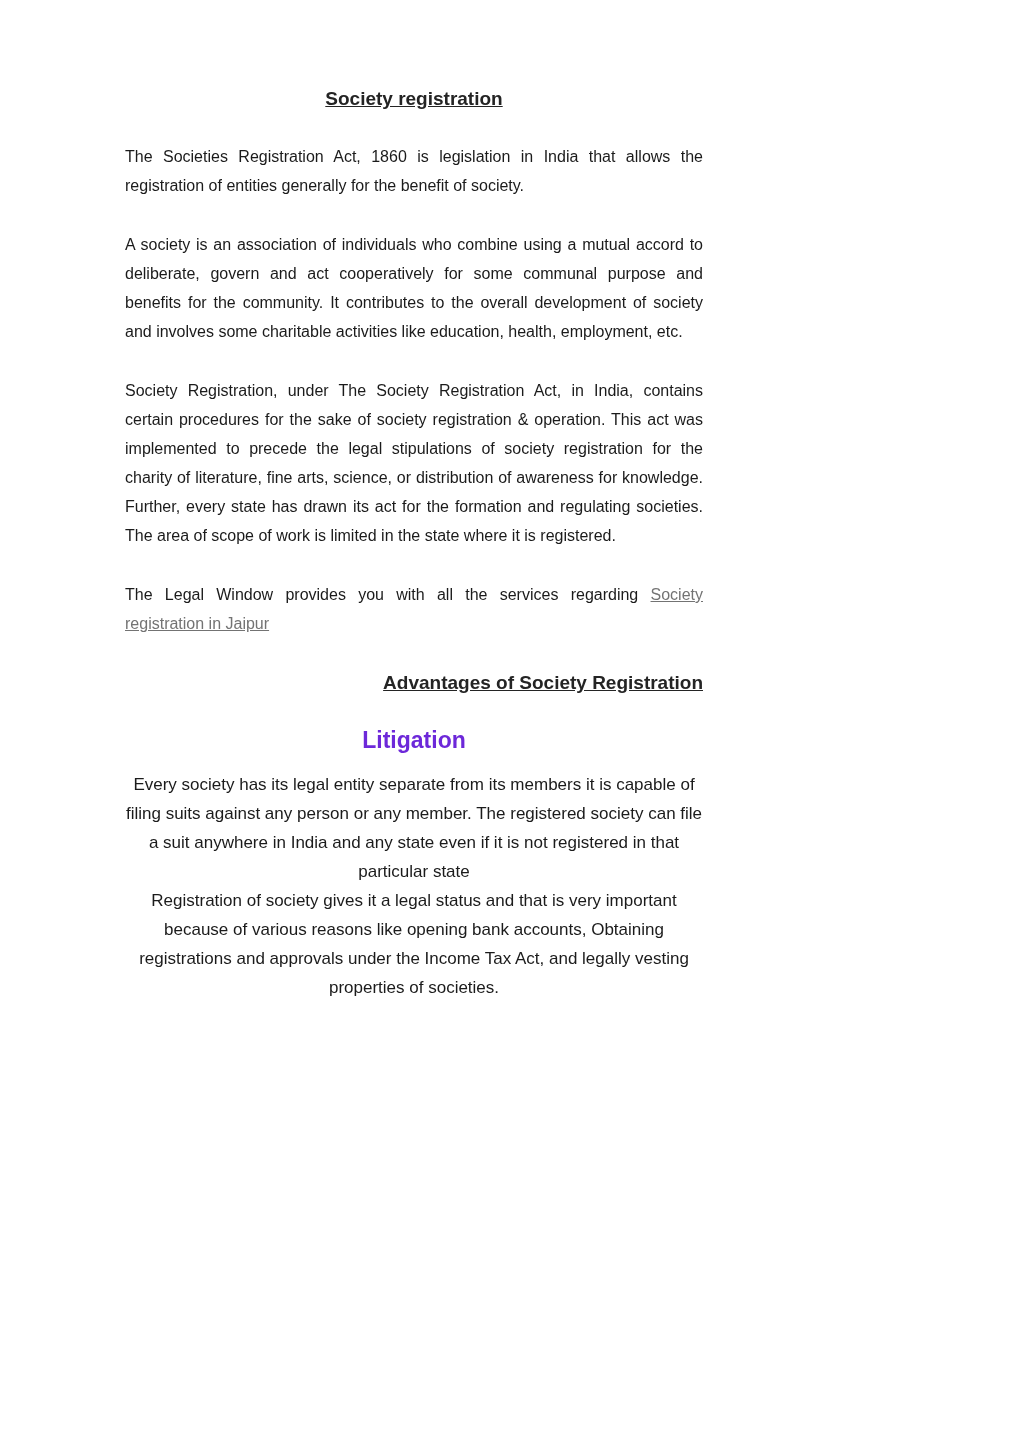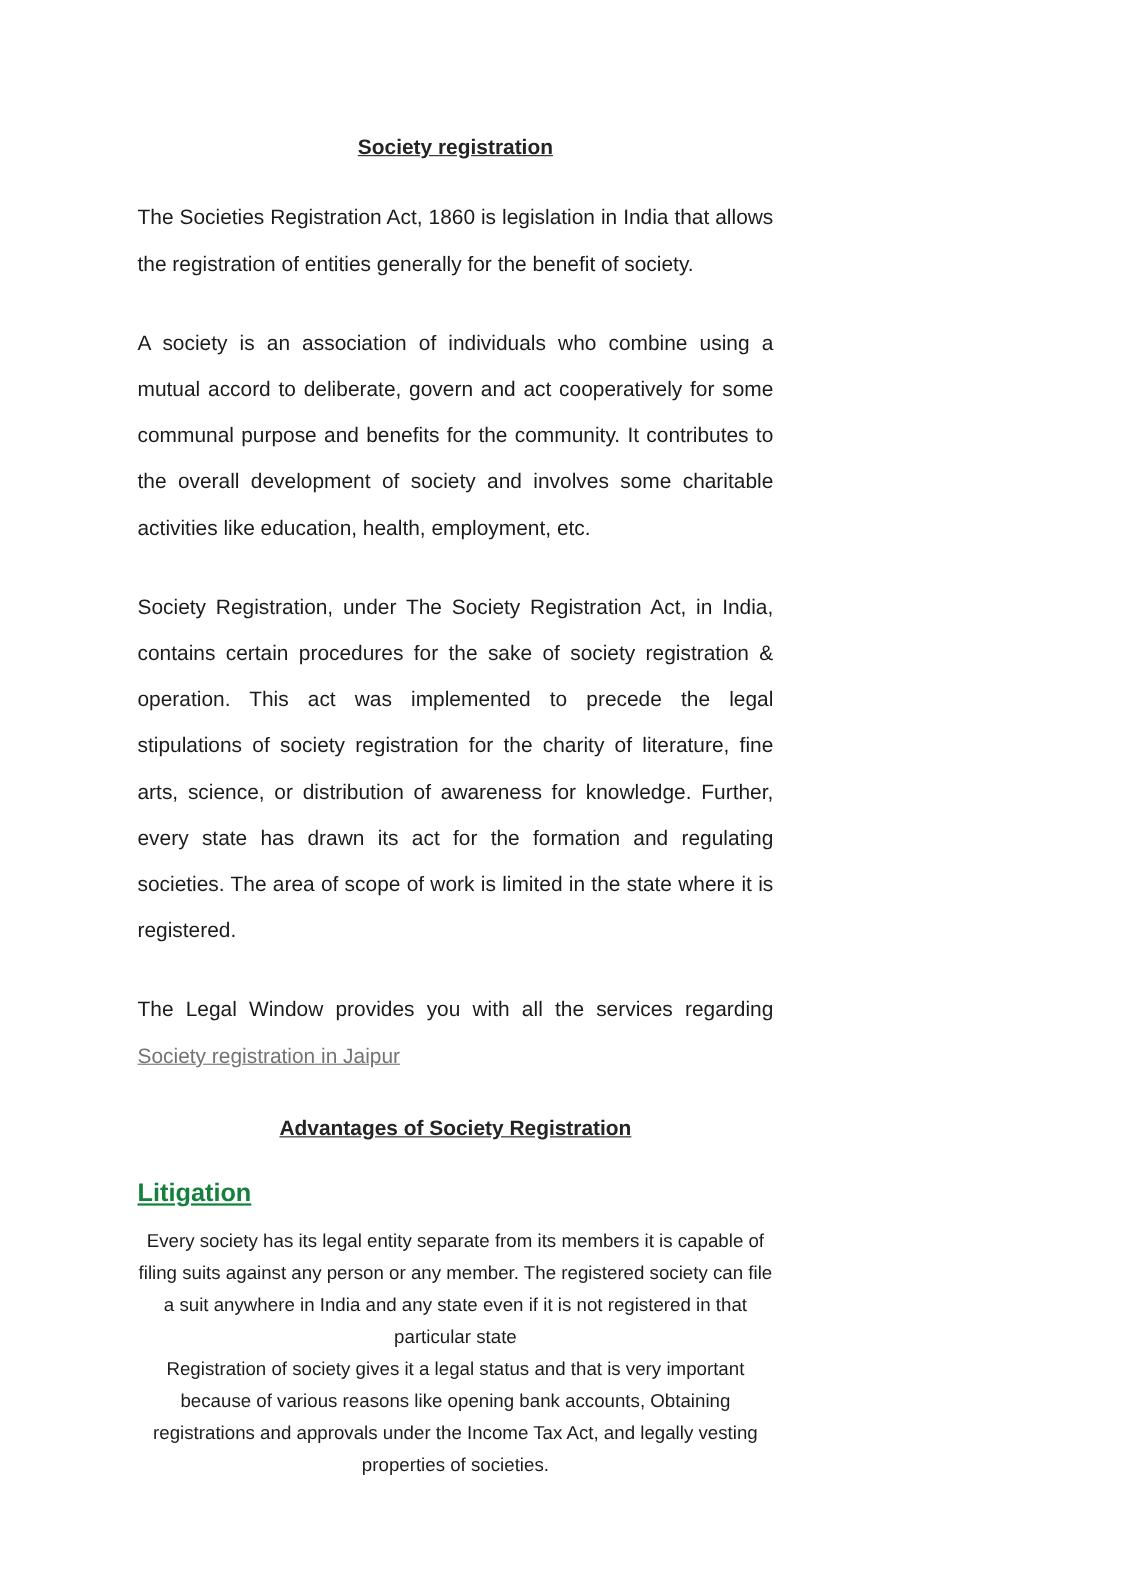--- a/index.html
+++ b/index.html
@@ -5,61 +5,61 @@
   html, body {
     margin: 0;
     padding: 0;
     background: #ffffff;
   }
   .page {
     width: 828px;
     height: 1446px;
     box-sizing: border-box;
     background: #ffffff;
-    padding: 120px 125px 0 125px;
+    padding: 84px 125px 0 125px;
     font-family: "Liberation Sans", sans-serif;
     color: #1b1b1b;
     overflow: hidden;
   }
   .doc-title {
     font-size: 19px;
     font-weight: bold;
     line-height: 29px;
     text-align: center;
     text-decoration: underline;
     color: #242424;
     margin: 0 0 29px 0;
   }
   p.body-justified {
-    font-size: 19px;
-    line-height: 42px;
+    font-size: 16px;
+    line-height: 29px;
     text-align: justify;
     margin: 0 0 30px 0;
   }
   p.body-centered {
     font-size: 17px;
     line-height: 29px;
     text-align: center;
     margin: 0;
   }
   .advantages-heading {
     font-size: 19px;
     font-weight: bold;
     line-height: 29px;
-    text-align: center;
+    text-align: right;
     text-decoration: underline;
     color: #242424;
     margin: 12px 0 0 0;
   }
   h2.section-heading {
     font-size: 23px;
     font-weight: bold;
     line-height: 30px;
-    text-decoration: underline;
-    color: #15803d;
+    text-align: center;
+    color: #6d28d9;
     margin: 44px 0 18px 0;
   }
   h2.section-heading.first {
     margin-top: 28px;
     margin-bottom: 15px;
   }
   a.doc-link {
     color: #737373;
     text-decoration: underline;
     cursor: pointer;

